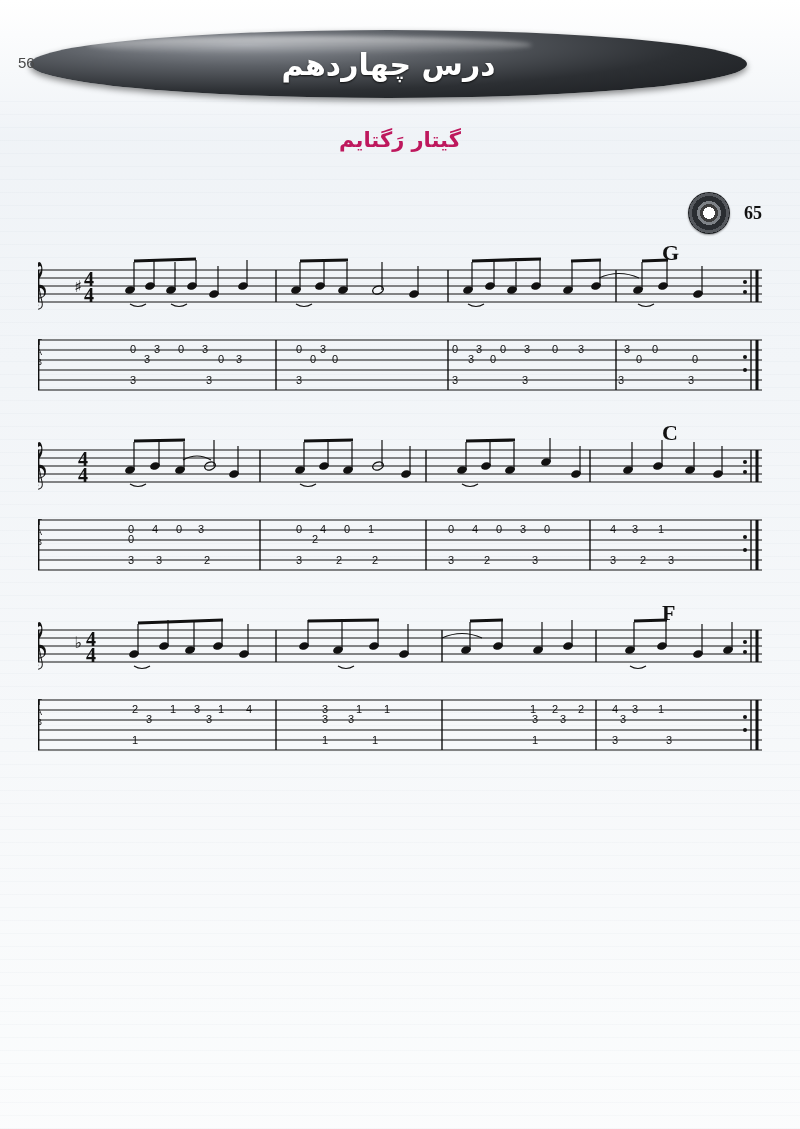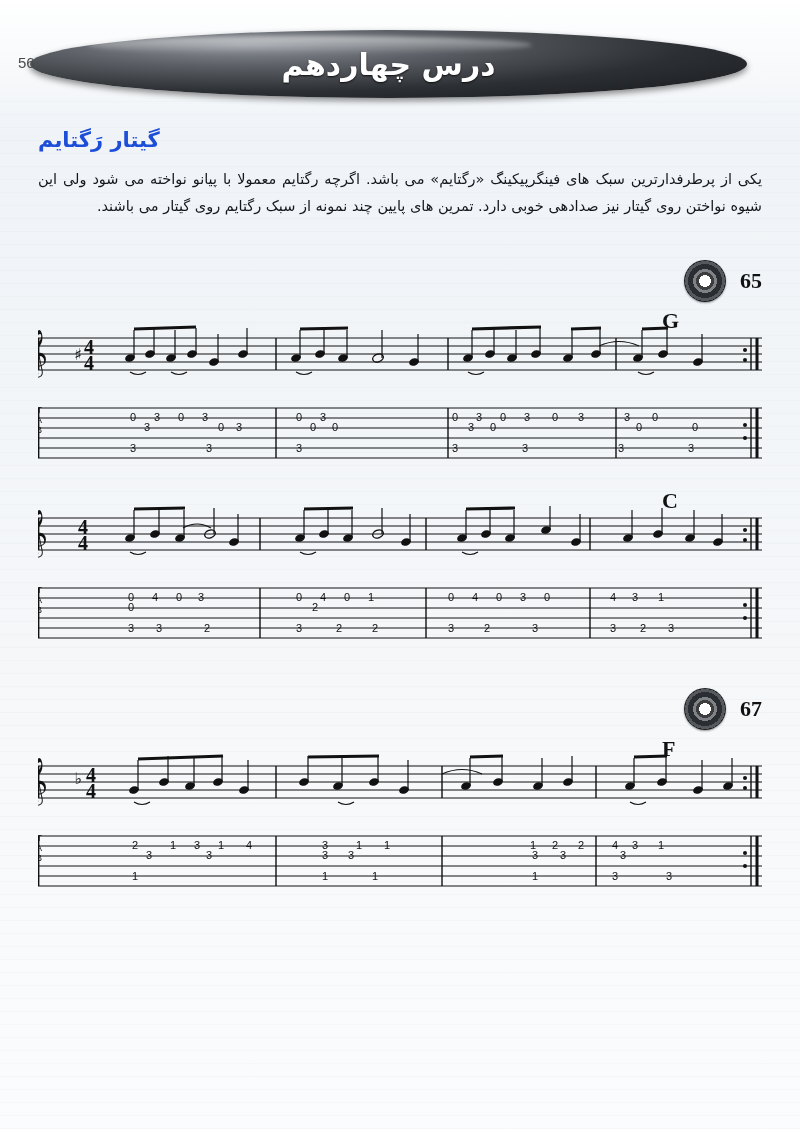--- a/index.html
+++ b/index.html
@@ -51,42 +51,42 @@
     position:relative;z-index:2;
     color:#ffffff;font-size:30px;font-weight:bold;
     letter-spacing:0px;
     text-shadow:0 1px 2px rgba(0,0,0,.8);
     font-family:"DejaVu Sans", sans-serif;
   }
 
   .content{position:relative;z-index:3;padding:0 38px;}
   .lesson-heading{
     margin-top:128px;
-    text-align:left;
-    font-size:21px;font-weight:bold;color:#1d4ed8;
+    text-align:center;
+    font-size:21px;font-weight:bold;color:#be185d;
   }
   .lesson-body{
     margin-top:14px;
     text-align:justify;
     direction:rtl;
     font-size:14.5px;line-height:1.85;color:#15181b;
   }
 
   
   .track-row{display:flex;flex-direction:row-reverse;justify-content:flex-end;align-items:center;gap:14px;margin-top:26px;}
   .track-row.first{margin-top:40px;}
   .cd{
     width:42px;height:42px;border-radius:50%;
     background:radial-gradient(circle at 50% 50%, #ffffff 0 6px, #3d3d3d 6px 9px, #7e8287 9px 12px, #2a2d31 12px 17px, #55585d 17px 20px, #1c1e21 20px 21px);
     box-shadow:0 1px 2px rgba(0,0,0,.4);
     flex:0 0 auto;
   }
   .track-no{
     font-family:"Liberation Serif", serif;
-    font-weight:bold;font-size:22px;color:#111;
+    font-weight:bold;font-size:18px;color:#111;
     line-height:1;
   }
 
   
   .system{position:relative;margin-top:10px;height:170px;}
   .chord{
     position:absolute;
     font-family:"Liberation Serif", serif;
     font-weight:bold;font-size:22px;color:#111;
   }
@@ -101,21 +101,20 @@
 
 <div class="banner-wrap">
   <div class="banner">
     <div class="banner-title">درس چهاردهم</div>
   </div>
 </div>
 
 <div class="content">
 
   <div class="lesson-heading">گیتار رَگتایم</div>
-  <div class="lesson-body">یکی از پرطرفدارترین سبک های فینگرپیکینگ «رگتایم» می باشد. اگرچه رگتایم معمولا با پیانو نواخته می شود ولی این شیوه نواختن روی گیتار نیز صدادهی خوبی دارد. تمرین های پایین چند نمونه از سبک رگتایم روی گیتار می باشند.</div>
 
   <div class="track-row first">
     <div class="cd"></div>
     <div class="track-no">65</div>
   </div>
 
   <div class="system">
     <div class="chord" style="top:-4px;left:624px;">G</div>
     <svg class="score" width="724" height="160" viewBox="0 0 724 160">
       <g stroke="#111" stroke-width="1">
@@ -376,24 +375,20 @@
         <text x="578" y="109">4</text>
           <text x="600" y="109">3</text>
           <text x="626" y="109">1</text>
         <text x="578" y="140">3</text>
           <text x="608" y="140">2</text>
           <text x="636" y="140">3</text>
       </g>
     </svg>
   </div>
 
-  <div class="track-row">
-    <div class="cd"></div>
-    <div class="track-no">67</div>
-  </div>
 
   <div class="system">
     <div class="chord" style="top:-4px;left:624px;">F</div>
     <svg class="score" width="724" height="160" viewBox="0 0 724 160">
       <g stroke="#111" stroke-width="1">
         <line x1="0" y1="26" x2="724" y2="26"></line>
           <line x1="0" y1="34" x2="724" y2="34"></line>
         <line x1="0" y1="42" x2="724" y2="42"></line>
           <line x1="0" y1="50" x2="724" y2="50"></line>
         <line x1="0" y1="58" x2="724" y2="58"></line>

